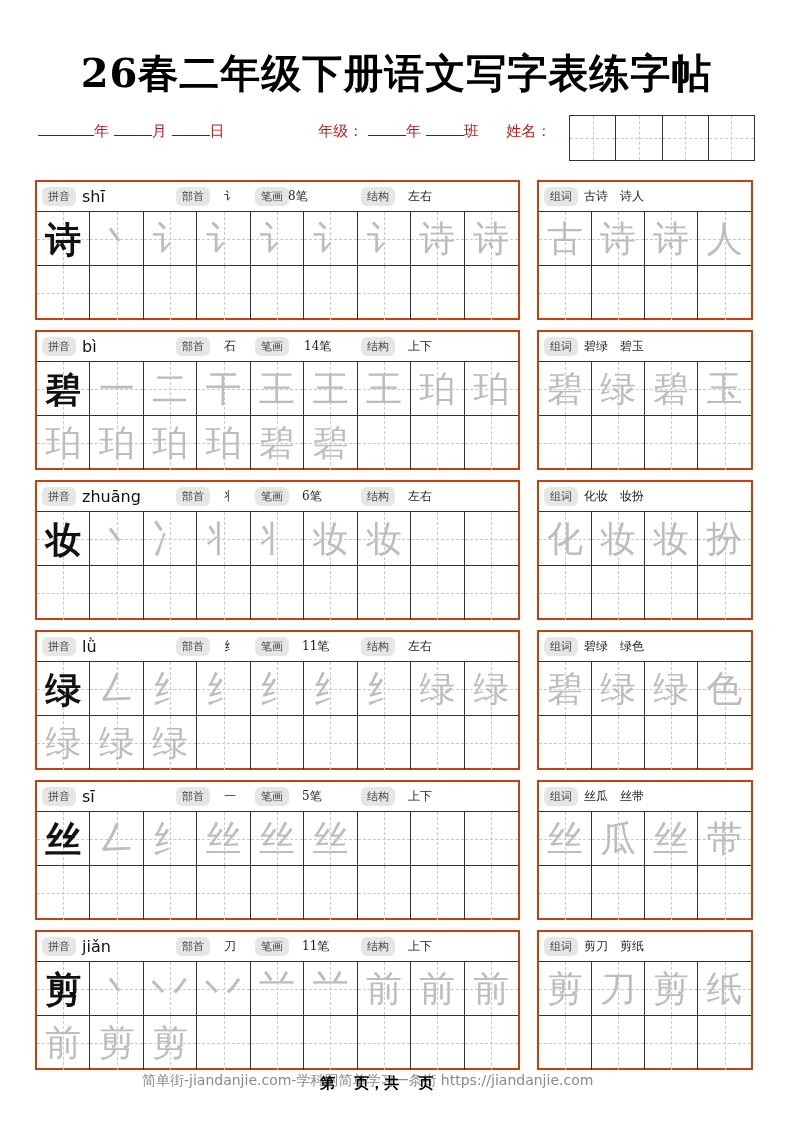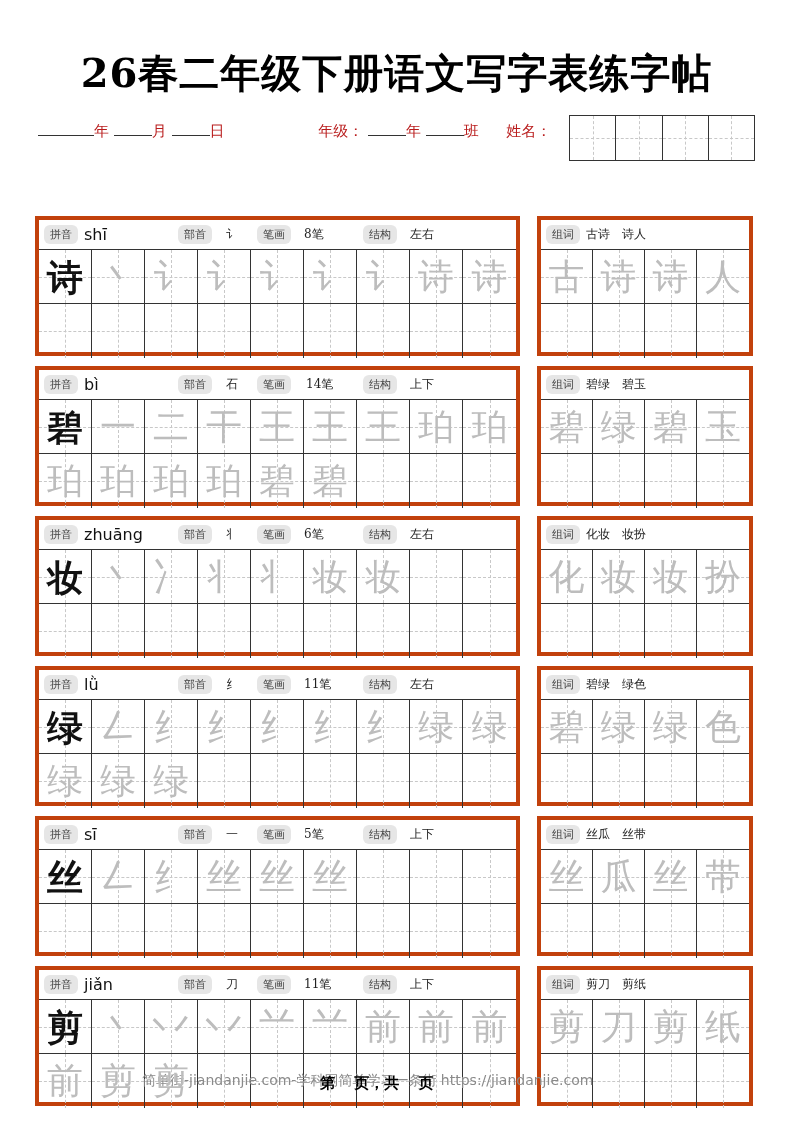--- a/index.html
+++ b/index.html
@@ -25,21 +25,21 @@
   .name-grid .cell {
     flex: 1; border-right: 1px solid #333; position: relative;
   }
   .name-grid .cell:last-child { border-right: none; }
 
   .cell::before, .cell::after { content: ""; position: absolute; pointer-events: none; }
   .cell::before { left: 50%; top: 0; bottom: 0; border-left: 1px dashed #c8c8c8; }
   .cell::after { top: 50%; left: 0; right: 0; border-top: 1px dashed #c8c8c8; }
 
   .block {
-    position: absolute; border: 4px solid #c2410c; background: #fff; margin-top: 36px;
+    position: absolute; border: 2px solid #c2410c; background: #fff;
   }
   .block .hdr {
     height: 30px; border-bottom: 1px solid #333; display: flex; align-items: center;
     padding-left: 5px; font-size: 12px; position: relative;
   }
   .tag {
     display: inline-block; background: #e6e6e6; border-radius: 6px; padding: 2px 6px;
     font-size: 11px; color: #444; font-family: "DejaVu Serif", serif; line-height: 15px;
   }
   .val { font-size: 12px; color: #222; margin-left: 6px; font-family: "DejaVu Serif", serif; }
@@ -83,21 +83,21 @@
 </div>
 
 <div id="blocks">
     <div class="block" style="left: 35px; top: 180px; width: 485px; height: 140px;">
       <div class="hdr">
         <span class="tag">拼音</span>
         <span class="pinyin">shī</span>
         <span class="tag" style="position:absolute;left:139px">部首</span>
         <span class="val" style="position:absolute;left:181px">讠</span>
         <span class="tag" style="position:absolute;left:218px">笔画</span>
-        <span class="val" style="position:absolute;left:259px">8笔</span>
+        <span class="val" style="position:absolute;left:245px">8笔</span>
         <span class="tag" style="position:absolute;left:324px">结构</span>
         <span class="val" style="position:absolute;left:365px">左右</span>
       </div>
       <div class="grid" style="grid-template-columns: repeat(9, 1fr); grid-template-rows: 54px 54px;">
         <div class="cell">
           <span class="ch main">诗</span>
         </div>
         <div class="cell">
           <span class="ch trace">丶</span>
         </div>

